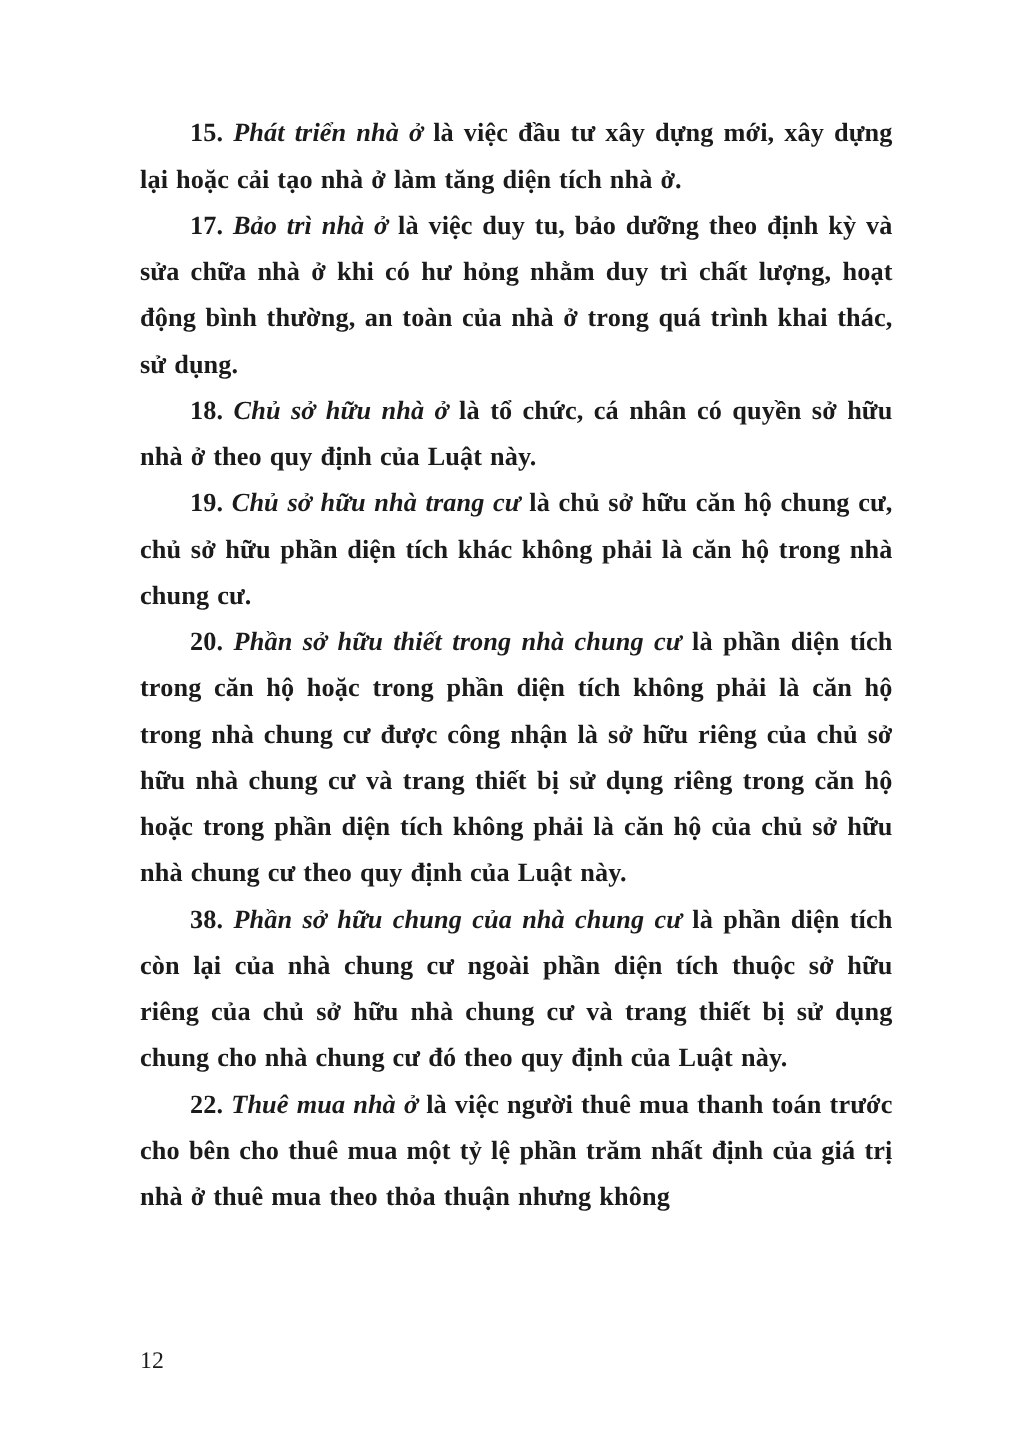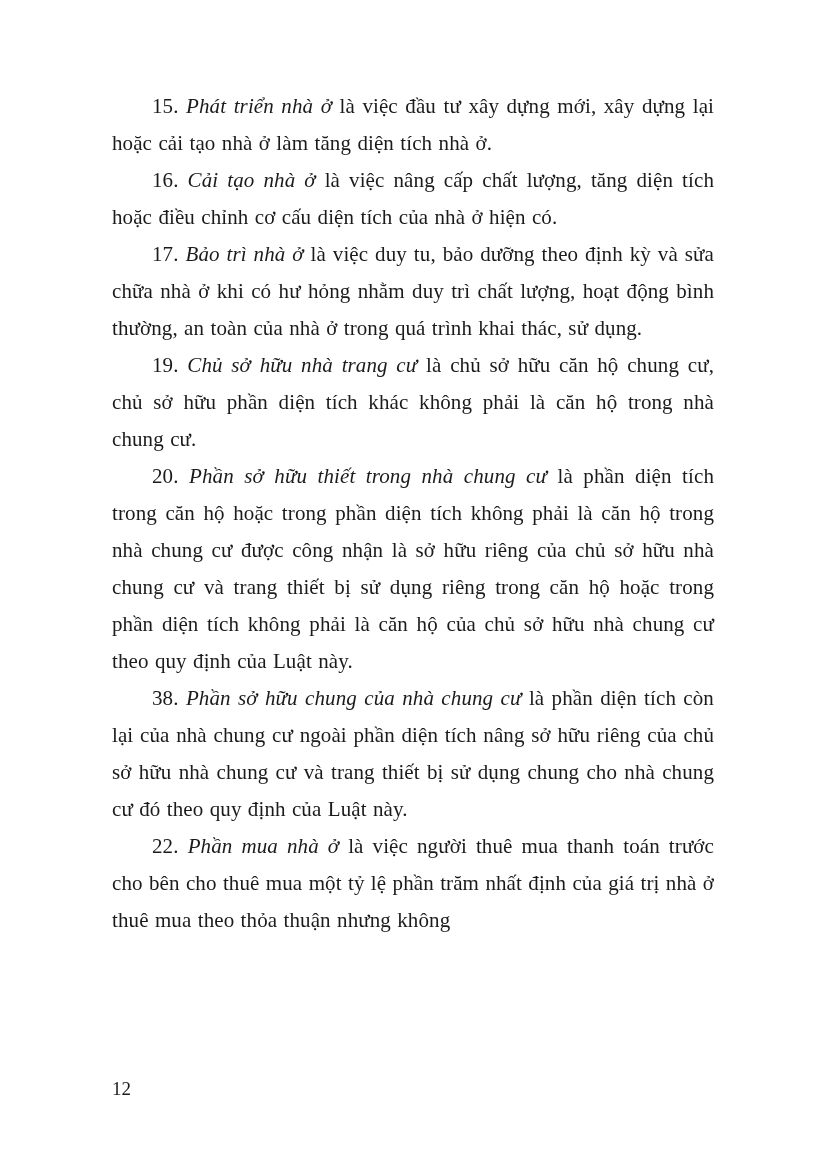--- a/index.html
+++ b/index.html
@@ -20,20 +20,21 @@
     left: 0; top: 0;
     width: 822px;
     height: 1162px;
     background: #ffffff;
   }
   .content {
     position: absolute;
     left: 112px;
     top: 88px;
     width: 602px;
+    font-weight: bold;
   }
   .para {
     margin: 0;
     padding: 0;
     text-indent: 40px;
     font-size: 21px;
     line-height: 37px;
     text-align: justify;
     letter-spacing: 0.1px;
     word-spacing: 1px;
@@ -52,41 +53,41 @@
 </head>
 <body>
 
 <div class="page">
   <div class="content">
 
     <p class="para"><span>15.</span>
       <span class="term">Phát triển nhà ở</span>
       <span>là việc đầu tư xây dựng mới, xây dựng lại hoặc cải tạo nhà ở làm tăng diện tích nhà ở.</span></p>
 
-    <p class="para"><span>16.</span>
-      <span class="term">Cải tạo nhà ở</span>
-      <span>là việc nâng cấp chất lượng, tăng diện tích hoặc điều chỉnh cơ cấu diện tích của nhà ở hiện có.</span></p>
 
     <p class="para"><span>17.</span>
       <span class="term">Bảo trì nhà ở</span>
       <span>là việc duy tu, bảo dưỡng theo định kỳ và sửa chữa nhà ở khi có hư hỏng nhằm duy trì chất lượng, hoạt động bình thường, an toàn của nhà ở trong quá trình khai thác, sử dụng.</span></p>
 
+    <p class="para"><span>18.</span>
+      <span class="term">Chủ sở hữu nhà ở</span>
+      <span>là tổ chức, cá nhân có quyền sở hữu nhà ở theo quy định của Luật này.</span></p>
 
     <p class="para"><span>19.</span>
       <span class="term">Chủ sở hữu nhà trang cư</span>
       <span>là chủ sở hữu căn hộ chung cư, chủ sở hữu phần diện tích khác không phải là căn hộ trong nhà chung cư.</span></p>
 
     <p class="para"><span>20.</span>
       <span class="term">Phần sở hữu thiết trong nhà chung cư</span>
       <span>là phần diện tích trong căn hộ hoặc trong phần diện tích không phải là căn hộ trong nhà chung cư được công nhận là sở hữu riêng của chủ sở hữu nhà chung cư và trang thiết bị sử dụng riêng trong căn hộ hoặc trong phần diện tích không phải là căn hộ của chủ sở hữu nhà chung cư theo quy định của Luật này.</span></p>
 
     <p class="para"><span>38.</span>
       <span class="term">Phần sở hữu chung của nhà chung cư</span>
-      <span>là phần diện tích còn lại của nhà chung cư ngoài phần diện tích nâng sở hữu riêng của chủ sở hữu nhà chung cư và trang thiết bị sử dụng chung cho nhà chung cư đó theo quy định của Luật này.</span></p>
+      <span>là phần diện tích còn lại của nhà chung cư ngoài phần diện tích thuộc sở hữu riêng của chủ sở hữu nhà chung cư và trang thiết bị sử dụng chung cho nhà chung cư đó theo quy định của Luật này.</span></p>
 
     <p class="para"><span>22.</span>
-      <span class="term">Phần mua nhà ở</span>
+      <span class="term">Thuê mua nhà ở</span>
       <span>là việc người thuê mua thanh toán trước cho bên cho thuê mua một tỷ lệ phần trăm nhất định của giá trị nhà ở thuê mua theo thỏa thuận nhưng không</span></p>
 
   </div>
 
   <div class="page-number">12</div>
 </div>
 
 </body></html>

